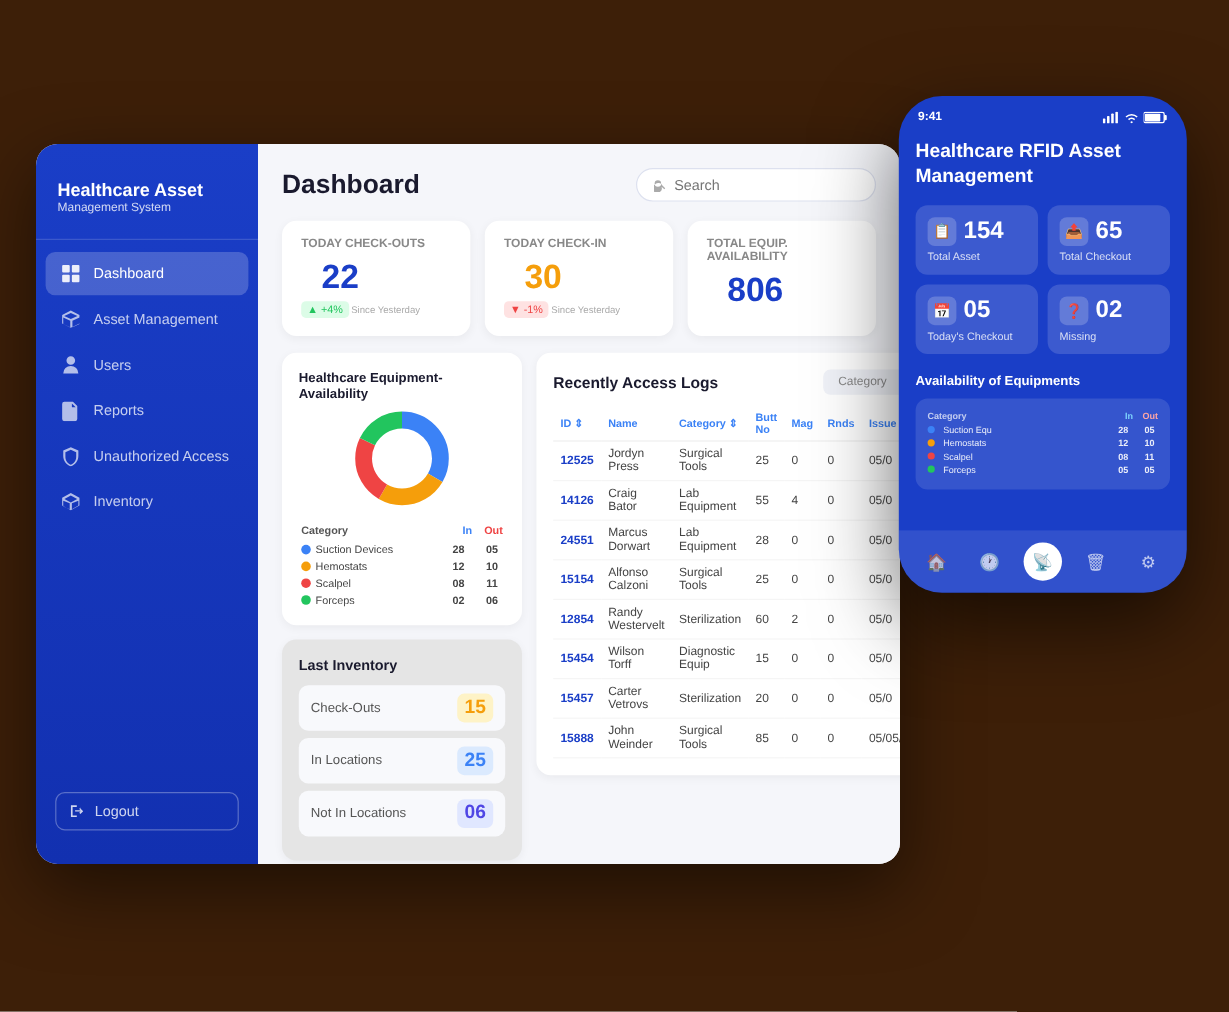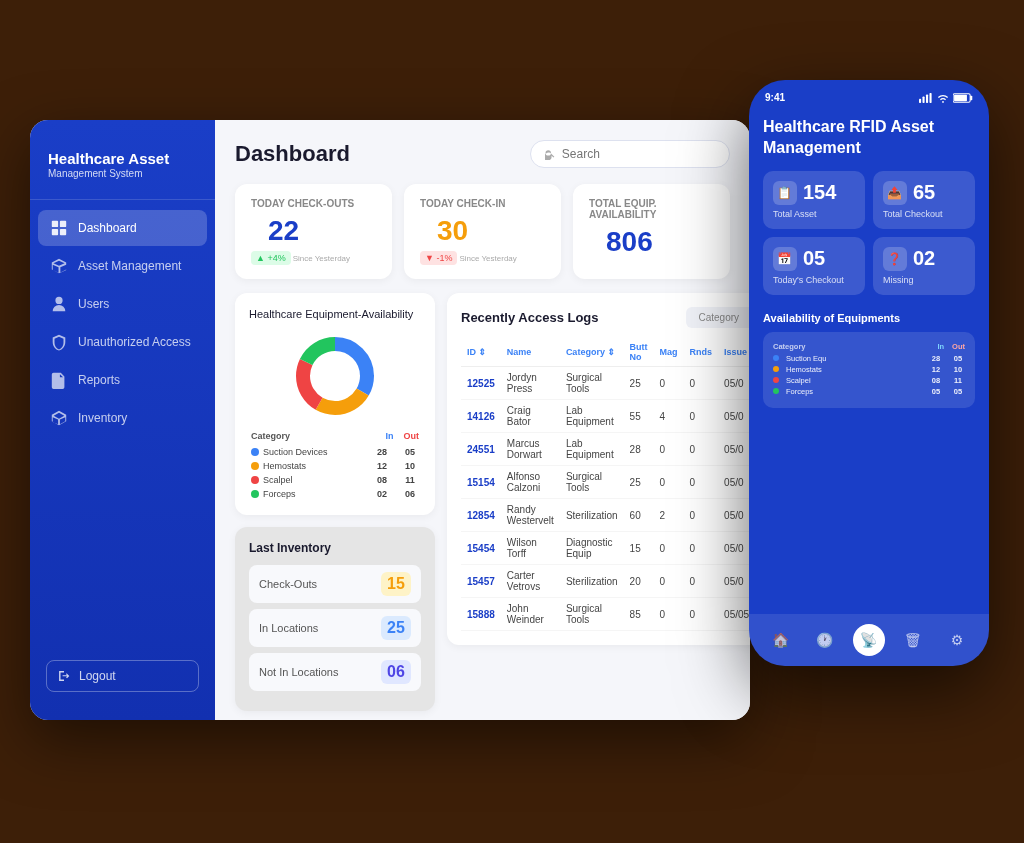--- a/index.html
+++ b/index.html
@@ -187,23 +187,22 @@
 
     
     .donut-card {
       background: #fff;
       border-radius: 12px;
       padding: 14px;
       box-shadow: 0 2px 8px rgba(0,0,0,0.05);
     }
     .donut-card-title {
       font-size: 11px;
-      font-weight: 400;
+      font-weight: 700;
       color: #1a1a2e;
-      margin-bottom: 10px;
       line-height: 1.3;
     }
     .donut-wrapper {
       display: flex;
       justify-content: center;
       margin-bottom: 10px;
     }
     .category-table {
       width: 100%;
     }
@@ -317,21 +316,21 @@
       border-bottom: 1px solid #f5f5f5;
     }
     .logs-table td.id { color: #1a3ec7; font-weight: 600; }
 
     
     .phone {
       position: absolute;
       right: 35px;
       top: 80px;
       width: 240px;
-      height: 586px;
+      height: 414px;
       background: #1a3ec7;
       border-radius: 36px;
       box-shadow: 0 25px 70px rgba(0,0,0,0.6);
       display: flex;
       flex-direction: column;
       overflow: hidden;
       padding: 12px 0 0;
     }
     .phone-notch-bar {
       display: flex;
@@ -501,30 +500,30 @@
 
       <div class="nav-item">
         <svg class="nav-icon" viewBox="0 0 20 20" fill="currentColor">
           <path d="M10 10a4 4 0 100-8 4 4 0 000 8zm-7 8a7 7 0 1114 0H3z"></path>
         </svg>
         <span>Users</span>
       </div>
 
       <div class="nav-item">
         <svg class="nav-icon" viewBox="0 0 20 20" fill="currentColor">
+          <path d="M4 2h8l4 4v12a2 2 0 01-2 2H4a2 2 0 01-2-2V4a2 2 0 012-2zm7 1.5V7h3.5L11 3.5zm-5 5h8v1H6v-1zm0 3h8v1H6v-1zm0 3h5v1H6v-1z"></path>
+        </svg>
+        <span>Reports</span>
+      </div>
+
+      <div class="nav-item">
+        <svg class="nav-icon" viewBox="0 0 20 20" fill="currentColor">
           <path d="M10 2L3 5v5c0 4.4 3 8.5 7 9.5 4-1 7-5.1 7-9.5V5l-7-3zm0 2.3l5 2.2v4.5c0 3.2-2.1 6.2-5 7.2-2.9-1-5-4-5-7.2V6.5l5-2.2z"></path>
         </svg>
         <span>Unauthorized Access</span>
-      </div>
-
-      <div class="nav-item">
-        <svg class="nav-icon" viewBox="0 0 20 20" fill="currentColor">
-          <path d="M4 2h8l4 4v12a2 2 0 01-2 2H4a2 2 0 01-2-2V4a2 2 0 012-2zm7 1.5V7h3.5L11 3.5zm-5 5h8v1H6v-1zm0 3h8v1H6v-1zm0 3h5v1H6v-1z"></path>
-        </svg>
-        <span>Reports</span>
       </div>
 
       <div class="nav-item">
         <svg class="nav-icon" viewBox="0 0 20 20" fill="currentColor">
           <path d="M10 2l8 4.5v7L10 18l-8-4.5v-7L10 2zm0 2.3L4.1 7.6 10 10.9l5.9-3.3L10 4.3zM3 9.1v5.4L9 17v-5.4L3 9.1zm8 7.9l6-3.5V9.1L11 11.6V17z"></path>
         </svg>
         <span>Inventory</span>
       </div>
     </nav>
     <div class="sidebar-logout">

